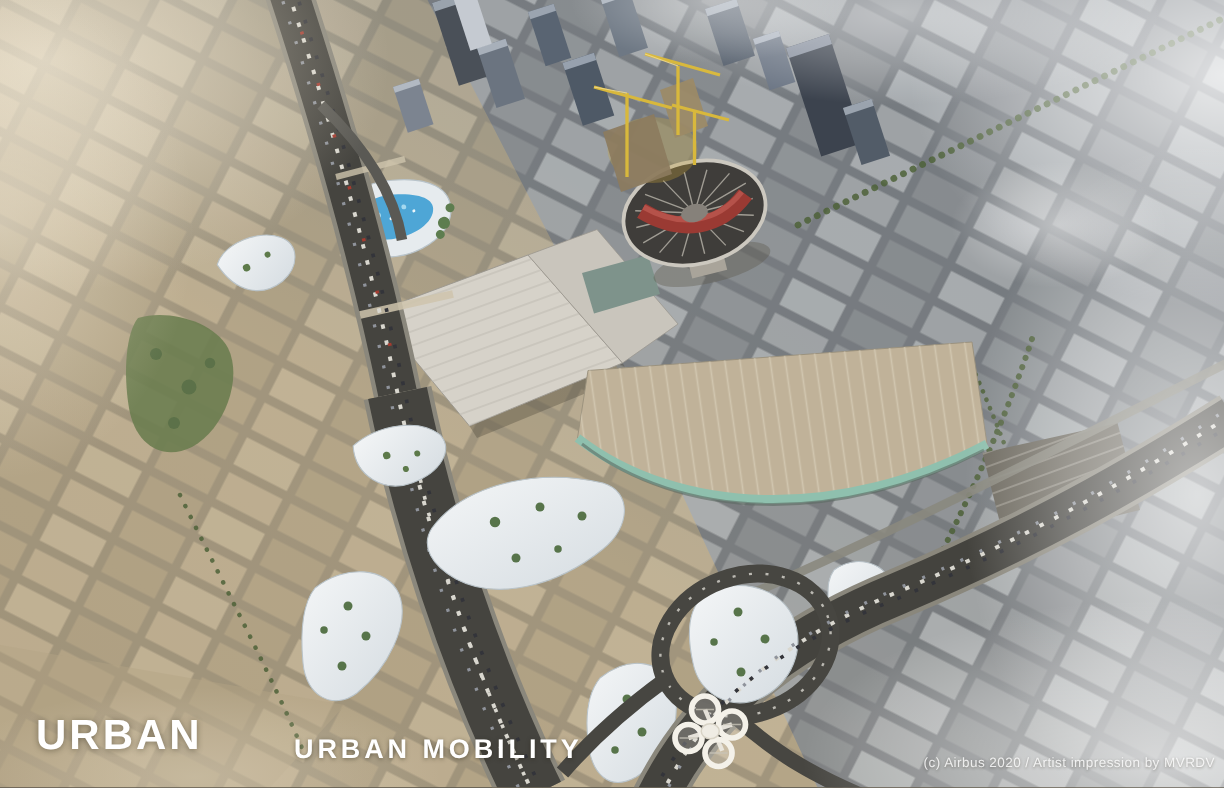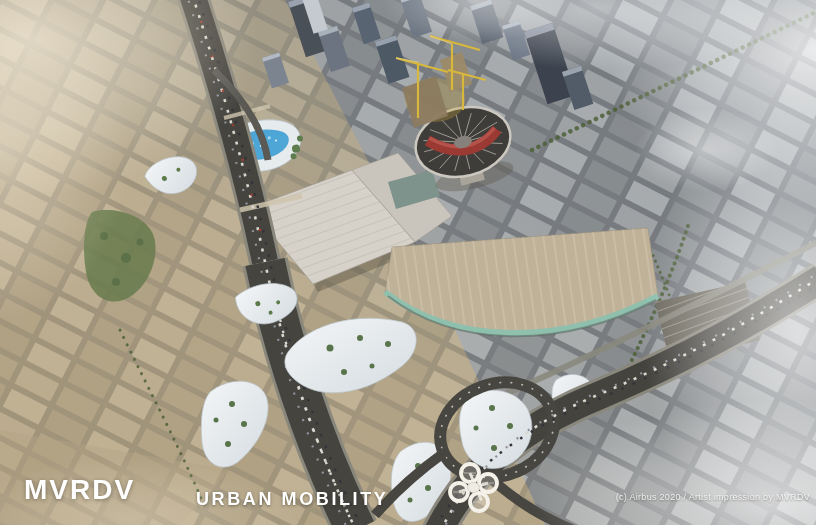--- a/index.html
+++ b/index.html
@@ -12,21 +12,21 @@
   .overlay-text{position:absolute;color:#fff;white-space:nowrap;}
   .brand{
     left:24px;top:474px;font-size:28px;font-weight:700;letter-spacing:2px;
     text-shadow:0 1px 4px rgba(40,35,20,.45);
   }
   .tagline{
     left:196px;top:489px;font-size:18px;font-weight:600;letter-spacing:2.6px;
     text-shadow:0 1px 3px rgba(40,35,20,.5);
   }
   .credit{
-    right:6px;top:492px;font-size:9px;font-weight:400;letter-spacing:.3px;
+    right:6px;top:503px;font-size:9px;font-weight:400;letter-spacing:.3px;
     color:rgba(255,255,255,.82);text-shadow:0 1px 2px rgba(40,35,20,.4);
   }
 </style>
 </head>
 <body>
 
 <div class="stage">
 
 <svg class="scene" viewBox="0 0 816 525" xmlns="http://www.w3.org/2000/svg">
   <defs>
@@ -325,17 +325,17 @@
     <g stroke="#c9c4b8" stroke-width="1" opacity="0.8">
       <path d="M-9.5,-14.5 H2.5"></path>
           <path d="M8.5,-4.5 H20.5"></path>
           <path d="M-20.5,4.5 H-8.5"></path>
           <path d="M-0.5,14.5 H11.5"></path>
     </g>
     <ellipse rx="6" ry="5" fill="#efece4" stroke="#d8d3c6" stroke-width="1"></ellipse>
   </g>
 </svg>
 
-<div class="overlay-text brand">MVRDV</div>
+<div class="overlay-text brand">URBAN</div>
 <div class="overlay-text tagline">URBAN MOBILITY</div>
 <div class="overlay-text credit">(c) Airbus 2020 / Artist impression by MVRDV</div>
 
 </div>
 
 </body></html>

